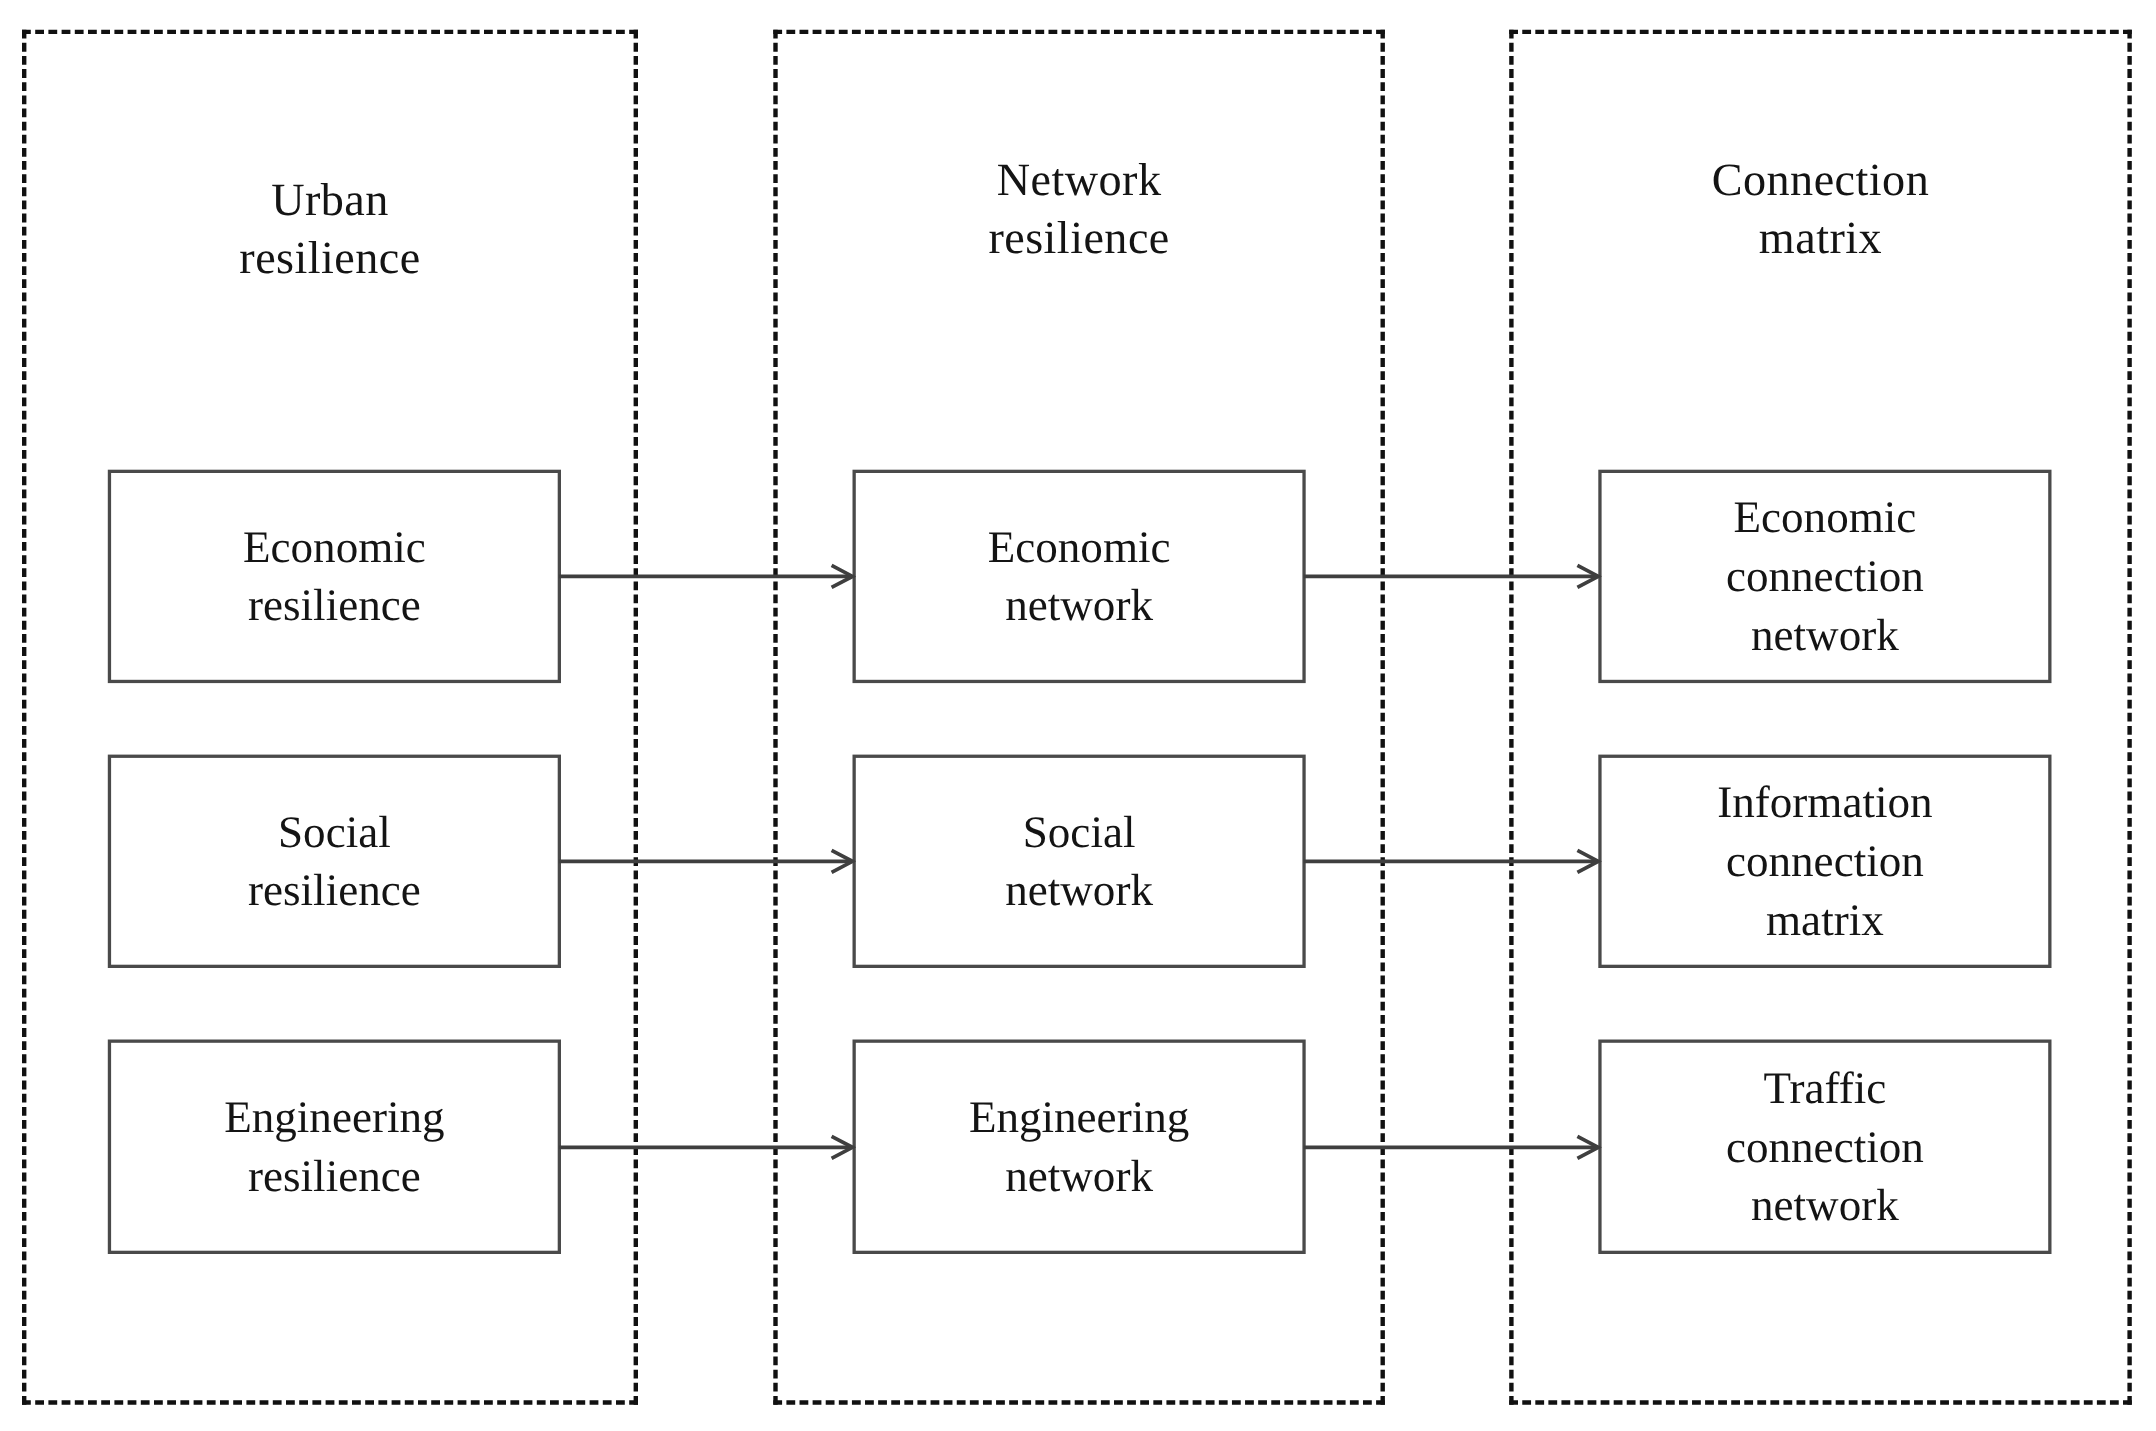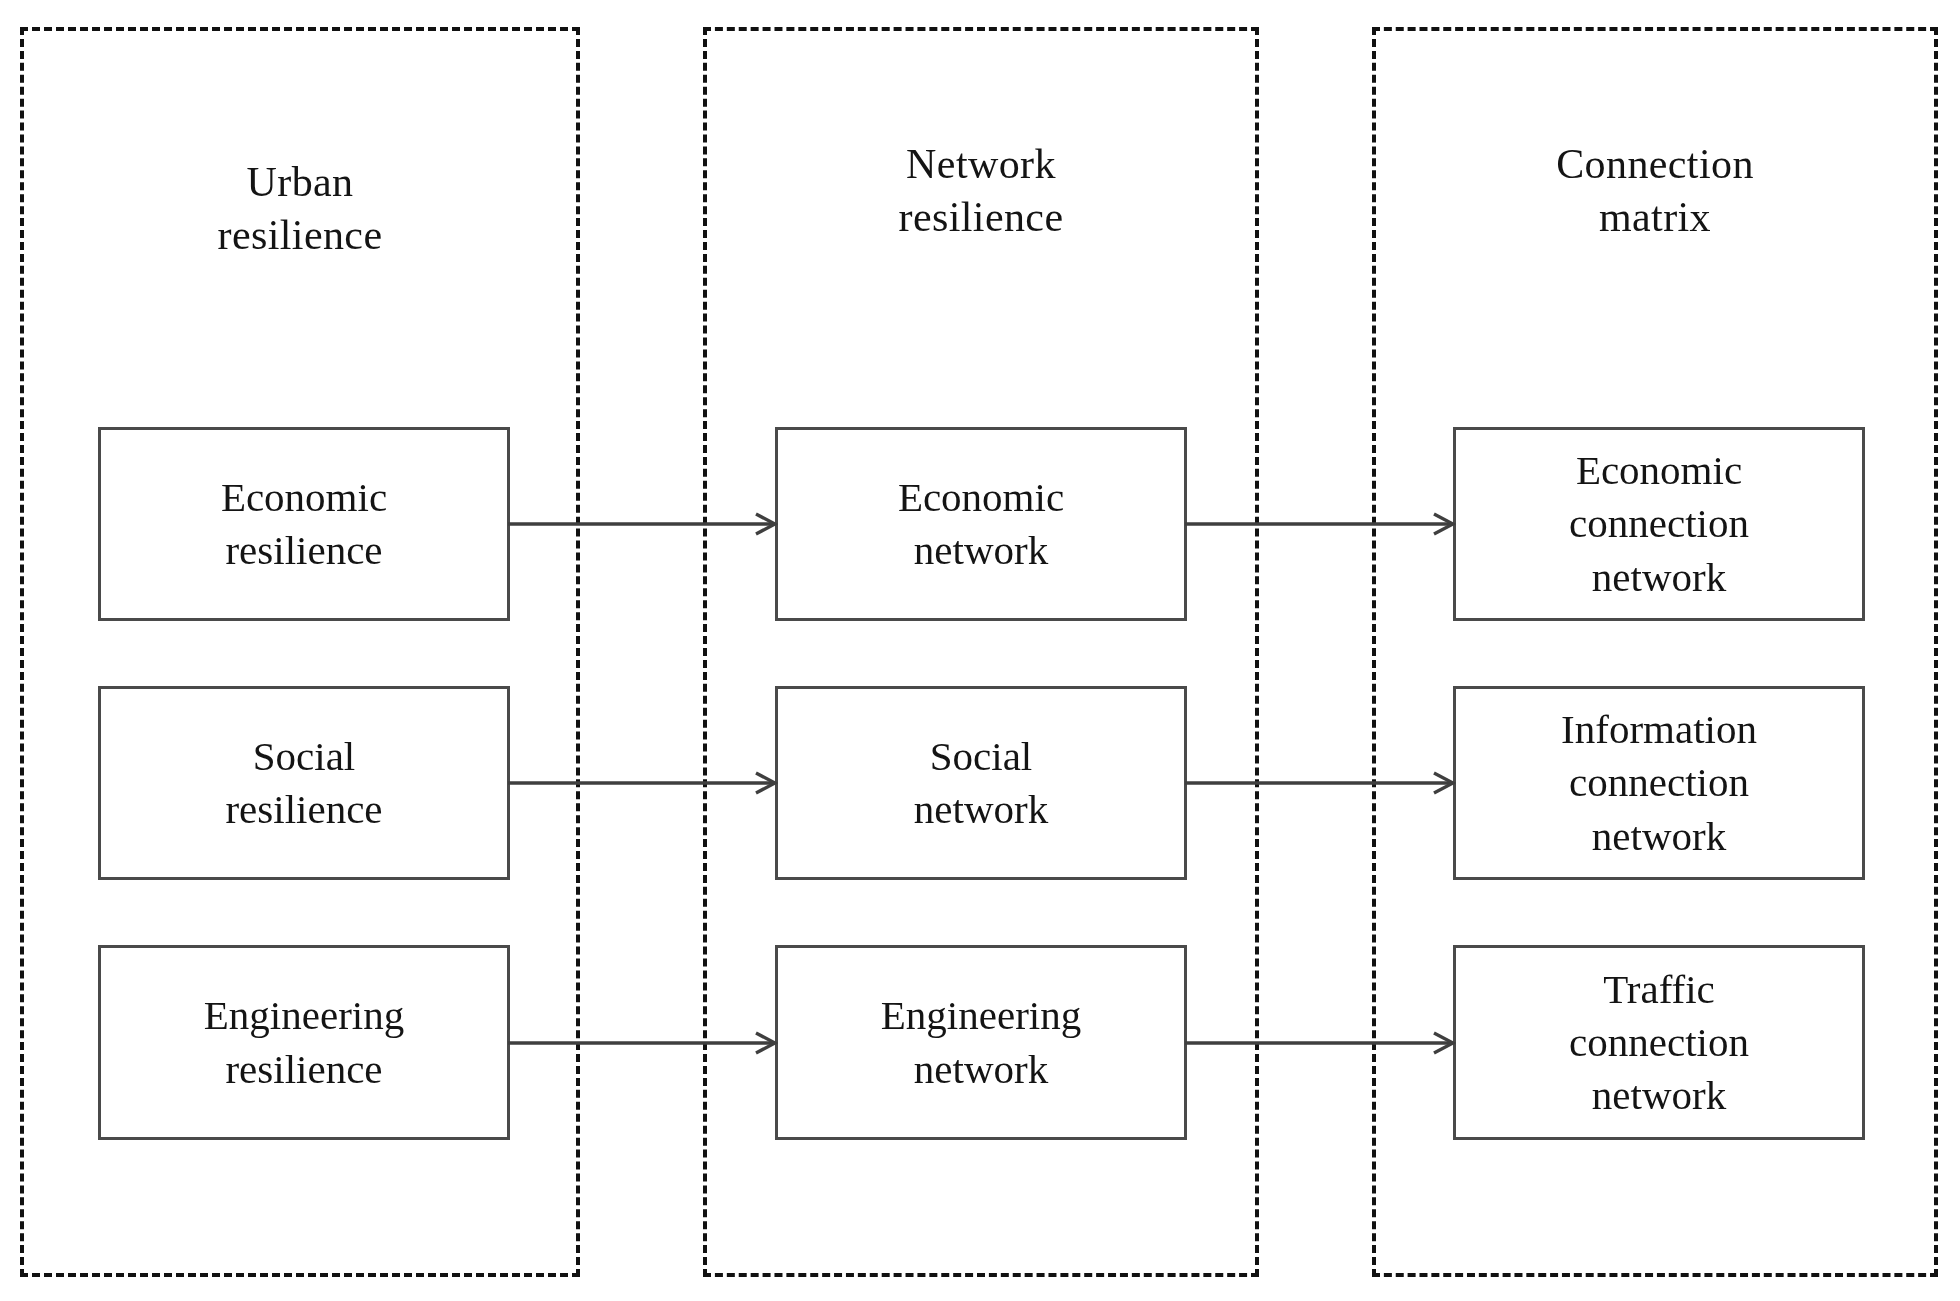--- a/index.html
+++ b/index.html
@@ -117,21 +117,21 @@
   <div class="node col2 row2">Social
 network</div>
   <div class="node col2 row3">Engineering
 network</div>
 
   <div class="node col3 row1">Economic
 connection
 network</div>
   <div class="node col3 row2">Information
 connection
-network</div>
+matrix</div>
   <div class="node col3 row3">Traffic
 connection
 network</div>
 
   <div class="arrow a12 ar1">
     <svg viewBox="0 0 270 34" preserveAspectRatio="none">
       <line x1="0" y1="17" x2="266" y2="17" stroke="#3f3f3f" stroke-width="3.4"></line>
       <polyline points="248,7 267,17 248,27" fill="none" stroke="#3f3f3f" stroke-width="3.4"></polyline>
     </svg>
   </div>

